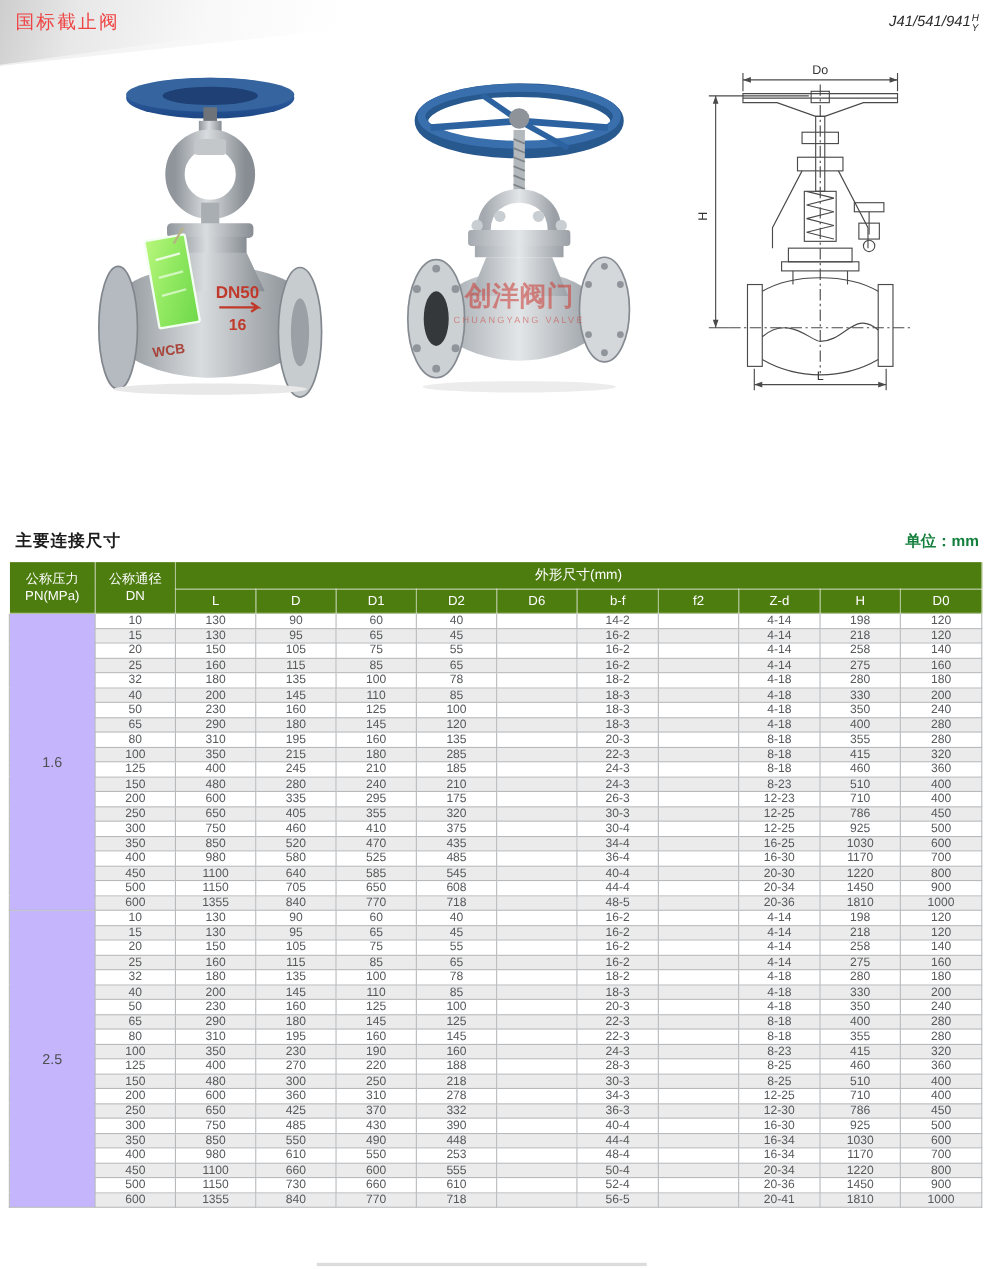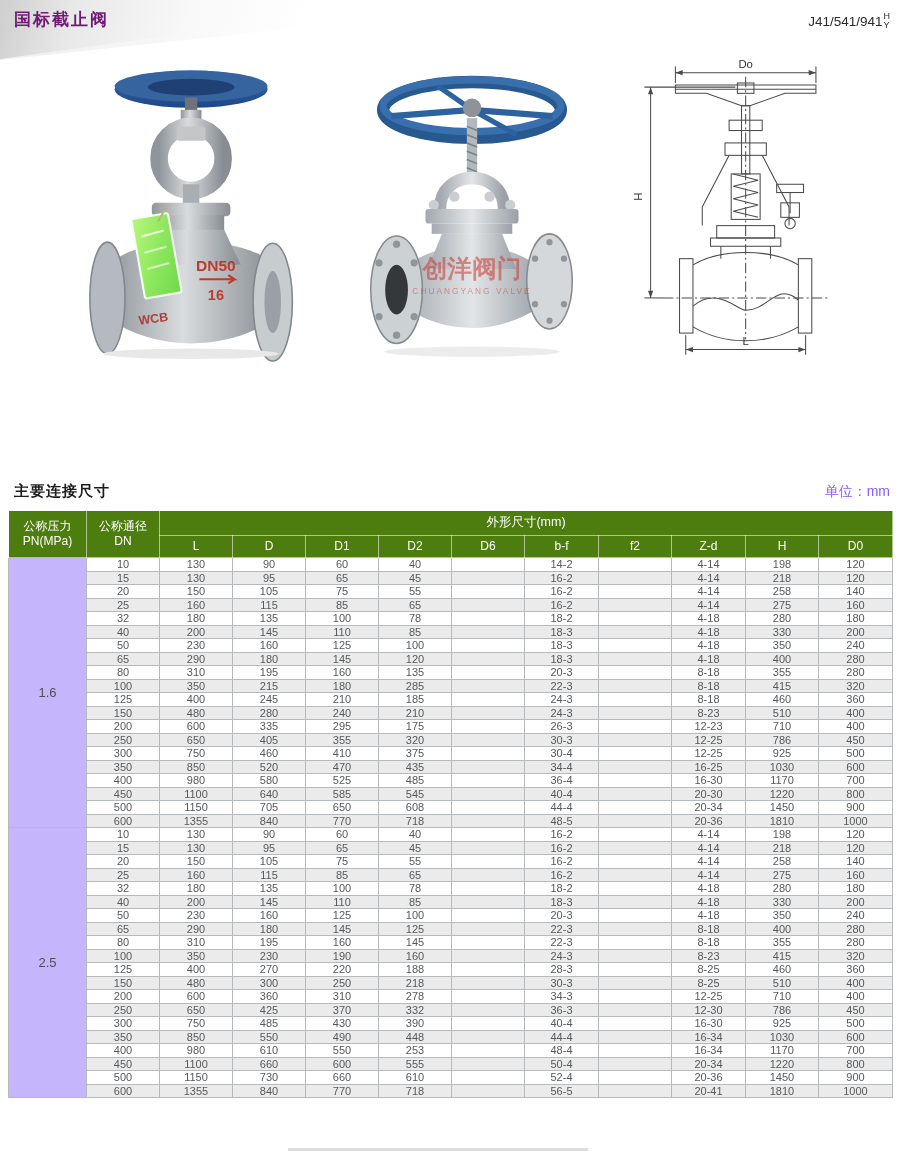--- a/index.html
+++ b/index.html
@@ -9,40 +9,40 @@
   
   .corner-streak { position:absolute; top:0; left:0; width:430px; height:95px;
     background:linear-gradient(104deg, rgba(150,150,150,.38) 0%, rgba(190,190,190,.18) 16%, rgba(255,255,255,0) 42%);
     clip-path:polygon(0 0,100% 0,0 62%); pointer-events:none; }
   .corner-streak2 { position:absolute; top:0; left:0; width:560px; height:60px;
     background:linear-gradient(100deg, rgba(170,170,170,.20) 0%, rgba(255,255,255,0) 55%);
     clip-path:polygon(0 0,100% 0,0 100%); pointer-events:none; }
 
   
   .hdr { position:absolute; top:8px; left:14px; right:10px; display:flex; justify-content:space-between; align-items:flex-start; }
-  .hdr-title { font-size:17px; font-weight:bold; color:#701a75; letter-spacing:2px; }
-  .hdr-model { font-size:13.5px; color:#2b2b2b; display:flex; align-items:center; margin-top:4px; }
+  .hdr-title { font-size:17px; font-weight:normal; color:#ef4444; letter-spacing:2px; }
+  .hdr-model { font-size:13.5px; color:#2b2b2b; display:flex; align-items:flex-start; margin-top:4px;font-style:italic; }
   .hdr-variants { display:inline-flex; flex-direction:column; font-size:9px; line-height:9px; color:#2b2b2b; margin-left:1px; }
 
   
   .img-row { position:absolute; top:52px; left:52px; width:840px; height:310px; display:flex; gap:12px; }
   .img-box { width:272px; height:310px; position:relative; }
   .img-box svg { width:100%; height:100%; display:block; }
 
   
   .app { position:absolute; top:376px; left:14px; right:14px; }
   .app-title { font-size:15px; font-weight:bold; color:#1c1c1c; margin-bottom:7px; letter-spacing:1px; }
   .app-line { font-size:13px; color:#3a3a3a; display:flex; flex-wrap:nowrap; white-space:nowrap; }
   .app-line span { margin-right:13px; }
 
   
   .tbl-sec { position:absolute; top:482px; left:8px; width:884px; }
   .tbl-head-row { display:flex; justify-content:space-between; align-items:flex-end; padding:0 2px 9px 6px;gap:28px; }
   .tbl-sec-title { font-size:15px; font-weight:bold; color:#1c1c1c; letter-spacing:1px; }
-  .tbl-unit { font-size:14px; color:#8b5cf6; }
+  .tbl-unit { font-size:14px; color:#15803d;font-weight:bold; }
 
   table.dim { width:884px; border-collapse:collapse; table-layout:fixed; }
   table.dim thead { background:#4d7c0f; color:#fff; }
   table.dim thead th { font-weight:normal; border:1px solid rgba(255,255,255,.55); font-size:12px; line-height:1.25; }
   table.dim thead tr.sub th { height:22px; font-size:12px; }
   table.dim thead th.span-th { height:25px; font-size:12.5px; }
   table.dim thead th.two-line { font-size:12px; }
   table.dim tbody td { border:1px solid #b7babc; text-align:center; font-size:11px;
       color:#56585a; height:13.5px; line-height:12px; padding:0; overflow:hidden; }
   table.dim tbody tr:nth-child(even) { background:#ebebeb; }

